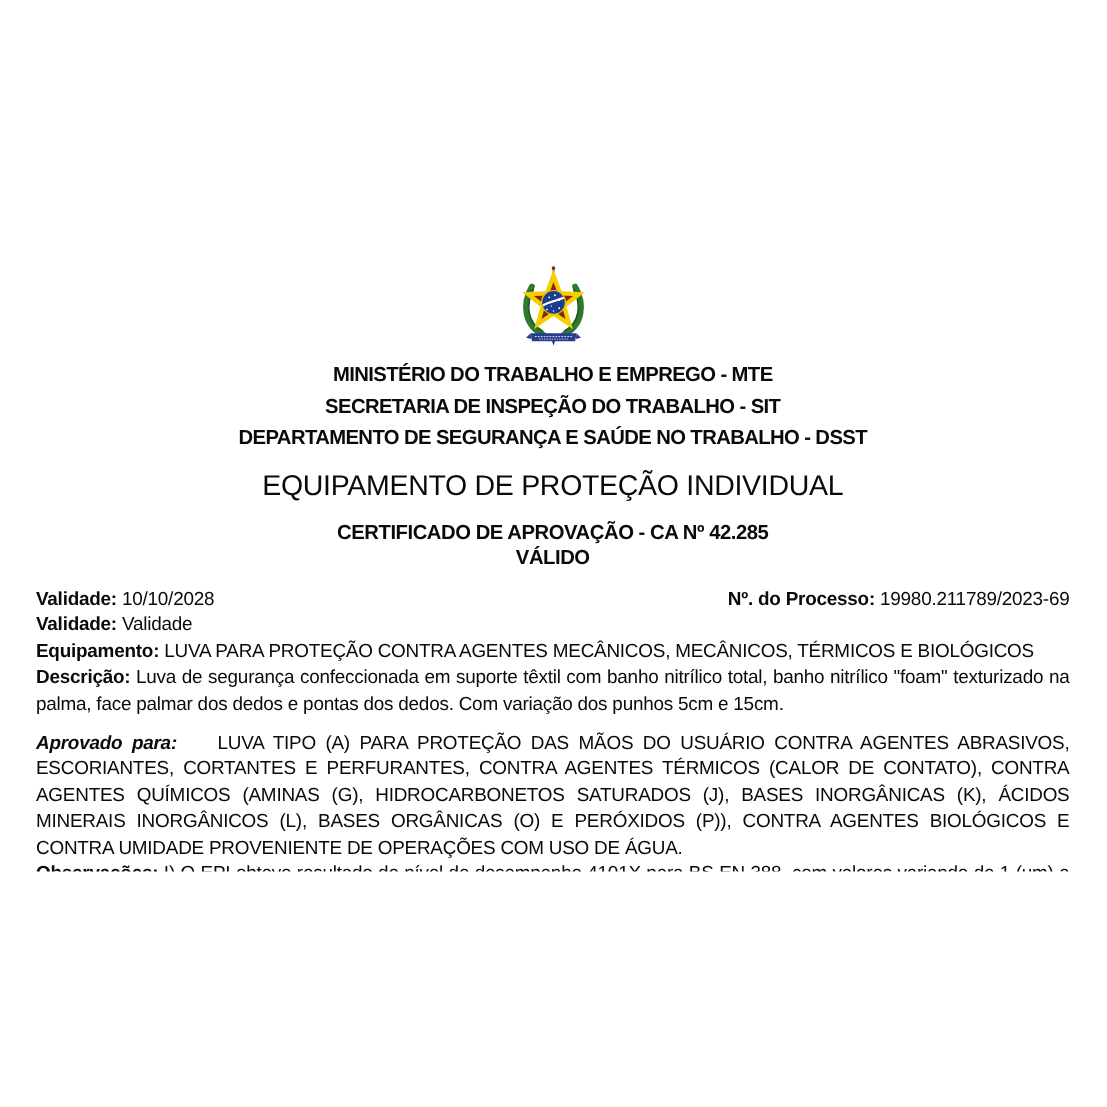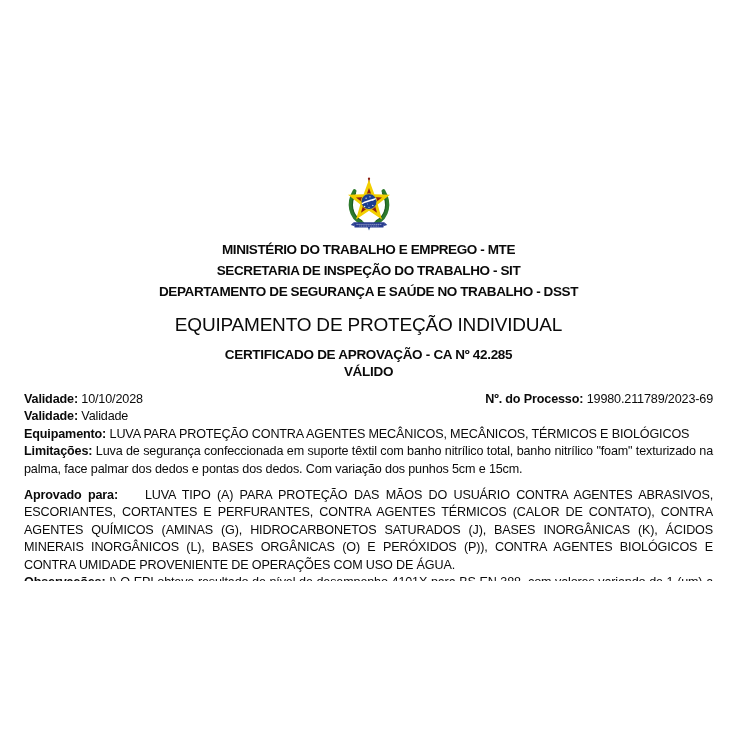--- a/index.html
+++ b/index.html
@@ -24,21 +24,21 @@
   .titleblock{margin-top:14px;text-align:center;font-weight:bold;
               font-size:13.5px;letter-spacing:-0.3px;line-height:16.5px;}
 
   .fields{margin-top:11px;font-size:12.6px;letter-spacing:-0.15px;line-height:17.4px;}
   .fields p{margin:0;}
   .lbl{font-weight:bold;}
   .row-split{display:flex;justify-content:space-between;}
   .nowrap{white-space:nowrap;}
   .just{text-align:justify;}
   .para-gap{margin-top:9px !important;}
-  .lbl-gap{margin-right:27px;}
+  .lbl-gap{margin-right:27px;font-style:italic;}
   .clip{height:7px;overflow:hidden;}
 </style>
 </head>
 <body>
 
 <div class="doc">
   <div class="content">
 
     <div class="emblem-wrap">
       <svg class="emblem" viewBox="0 0 100 110" aria-hidden="true">
@@ -96,21 +96,21 @@
 
       <p class="row-split">
         <span><span class="lbl">Validade:</span> <span>10/10/2028</span></span>
         <span><span class="lbl">Nº. do Processo:</span> <span>19980.211789/2023-69</span></span>
       </p>
 
       <p><span class="lbl">Validade:</span> <span>Validade</span></p>
 
       <p class="nowrap"><span class="lbl">Equipamento:</span> <span>LUVA PARA PROTEÇÃO CONTRA AGENTES MECÂNICOS, MECÂNICOS, TÉRMICOS E BIOLÓGICOS</span></p>
 
-      <p class="just"><span class="lbl">Limitações:</span> <span>Luva de segurança confeccionada em suporte têxtil com banho nitrílico total, banho nitrílico "foam" texturizado na palma, face palmar dos dedos e pontas dos dedos. Com variação dos punhos 5cm e 15cm.</span></p>
+      <p class="just"><span class="lbl">Descrição:</span> <span>Luva de segurança confeccionada em suporte têxtil com banho nitrílico total, banho nitrílico "foam" texturizado na palma, face palmar dos dedos e pontas dos dedos. Com variação dos punhos 5cm e 15cm.</span></p>
 
       <p class="just para-gap"><span class="lbl lbl-gap">Aprovado para:</span><span>LUVA TIPO (A) PARA PROTEÇÃO DAS MÃOS DO USUÁRIO CONTRA AGENTES ABRASIVOS, ESCORIANTES, CORTANTES E PERFURANTES, CONTRA AGENTES TÉRMICOS (CALOR DE CONTATO), CONTRA AGENTES QUÍMICOS (AMINAS (G), HIDROCARBONETOS SATURADOS (J), BASES INORGÂNICAS (K), ÁCIDOS MINERAIS INORGÂNICOS (L), BASES ORGÂNICAS (O) E PERÓXIDOS (P)), CONTRA AGENTES BIOLÓGICOS E CONTRA UMIDADE PROVENIENTE DE OPERAÇÕES COM USO DE ÁGUA.</span></p>
 
 
       <div class="clip">
         <p class="just"><span class="lbl">Observações:</span> <span>I) O EPI obteve resultado de nível de desempenho 4101X para BS EN 388, com valores variando de 1 (um) a 4</span></p>
       </div>
 
     </div>
   </div>

